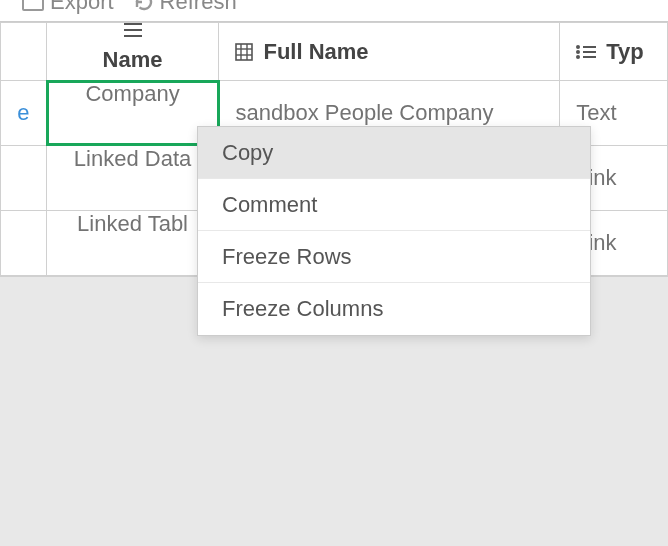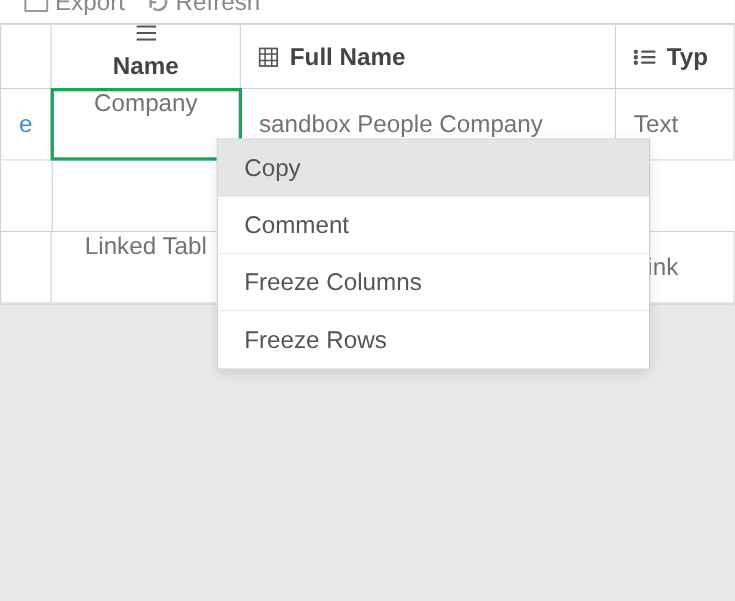--- a/index.html
+++ b/index.html
@@ -197,20 +197,23 @@
       </div>
     <div class="cell col3">
         <span>Text</span>
       </div>
   </div>
 
   <div class="data-row">
     <div class="cell col0">
         <span></span>
       </div>
+    <div class="cell col1">
+        <span>Linked Data</span>
+      </div>
     <div class="cell col2">
         <span></span>
       </div>
     <div class="cell col3">
         <span>Link</span>
       </div>
   </div>
 
   <div class="data-row">
     <div class="cell col0">
@@ -229,18 +232,18 @@
 </div>
 
 <div class="context-menu">
   <div class="menu-item highlighted">
       <span>Copy</span>
     </div>
   <div class="menu-item">
       <span>Comment</span>
     </div>
   <div class="menu-item">
+      <span>Freeze Rows</span>
+    </div>
+  <div class="menu-item">
       <span>Freeze Columns</span>
     </div>
-  <div class="menu-item">
-      <span>Freeze Rows</span>
-    </div>
 </div>
 
 </body></html>

